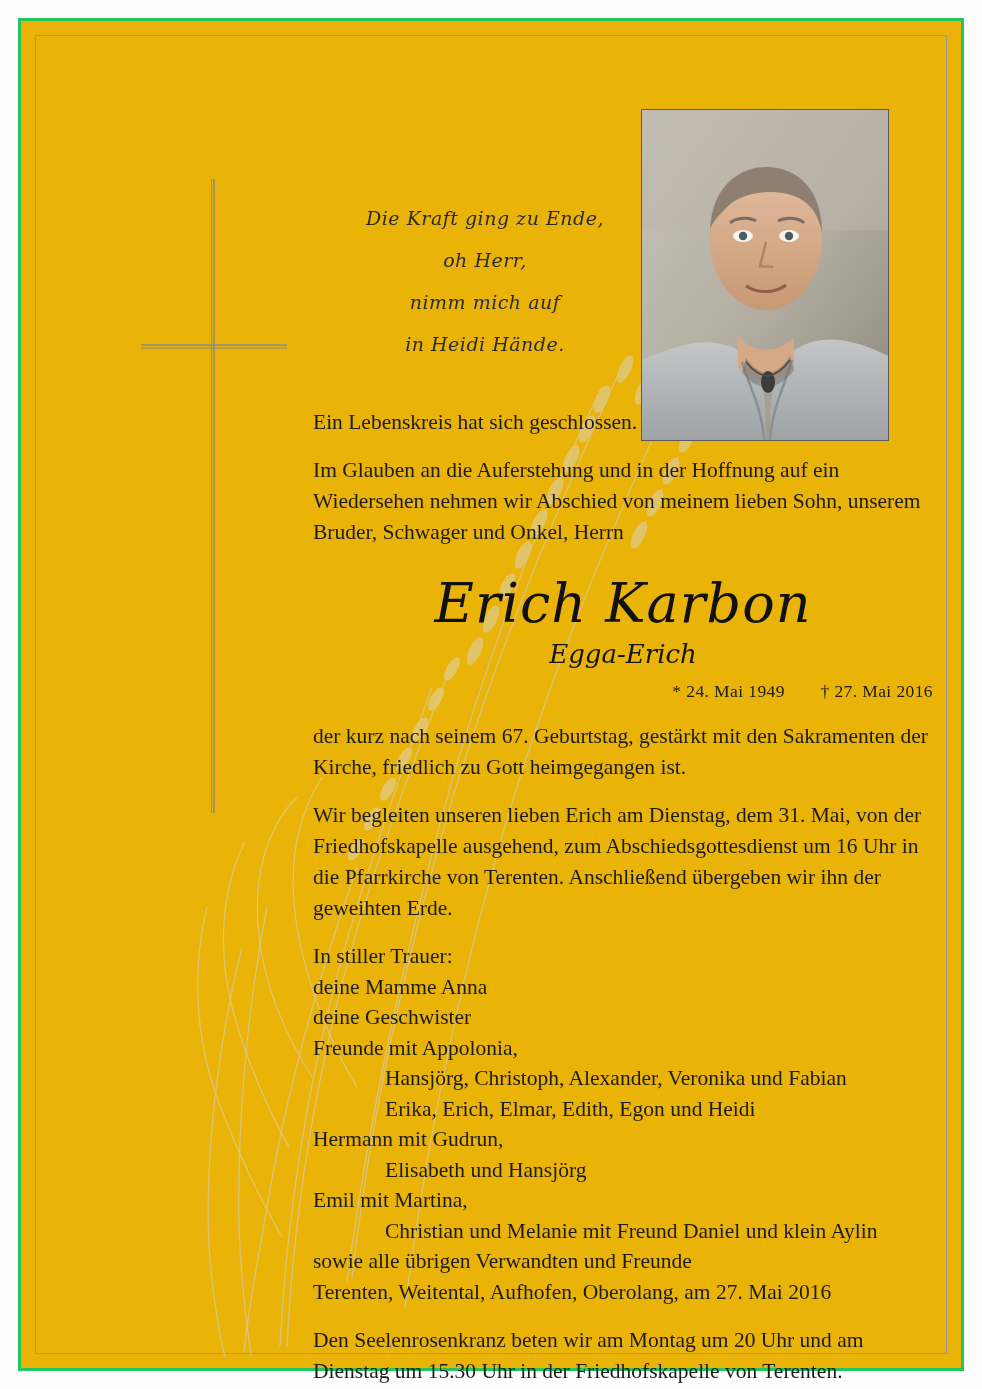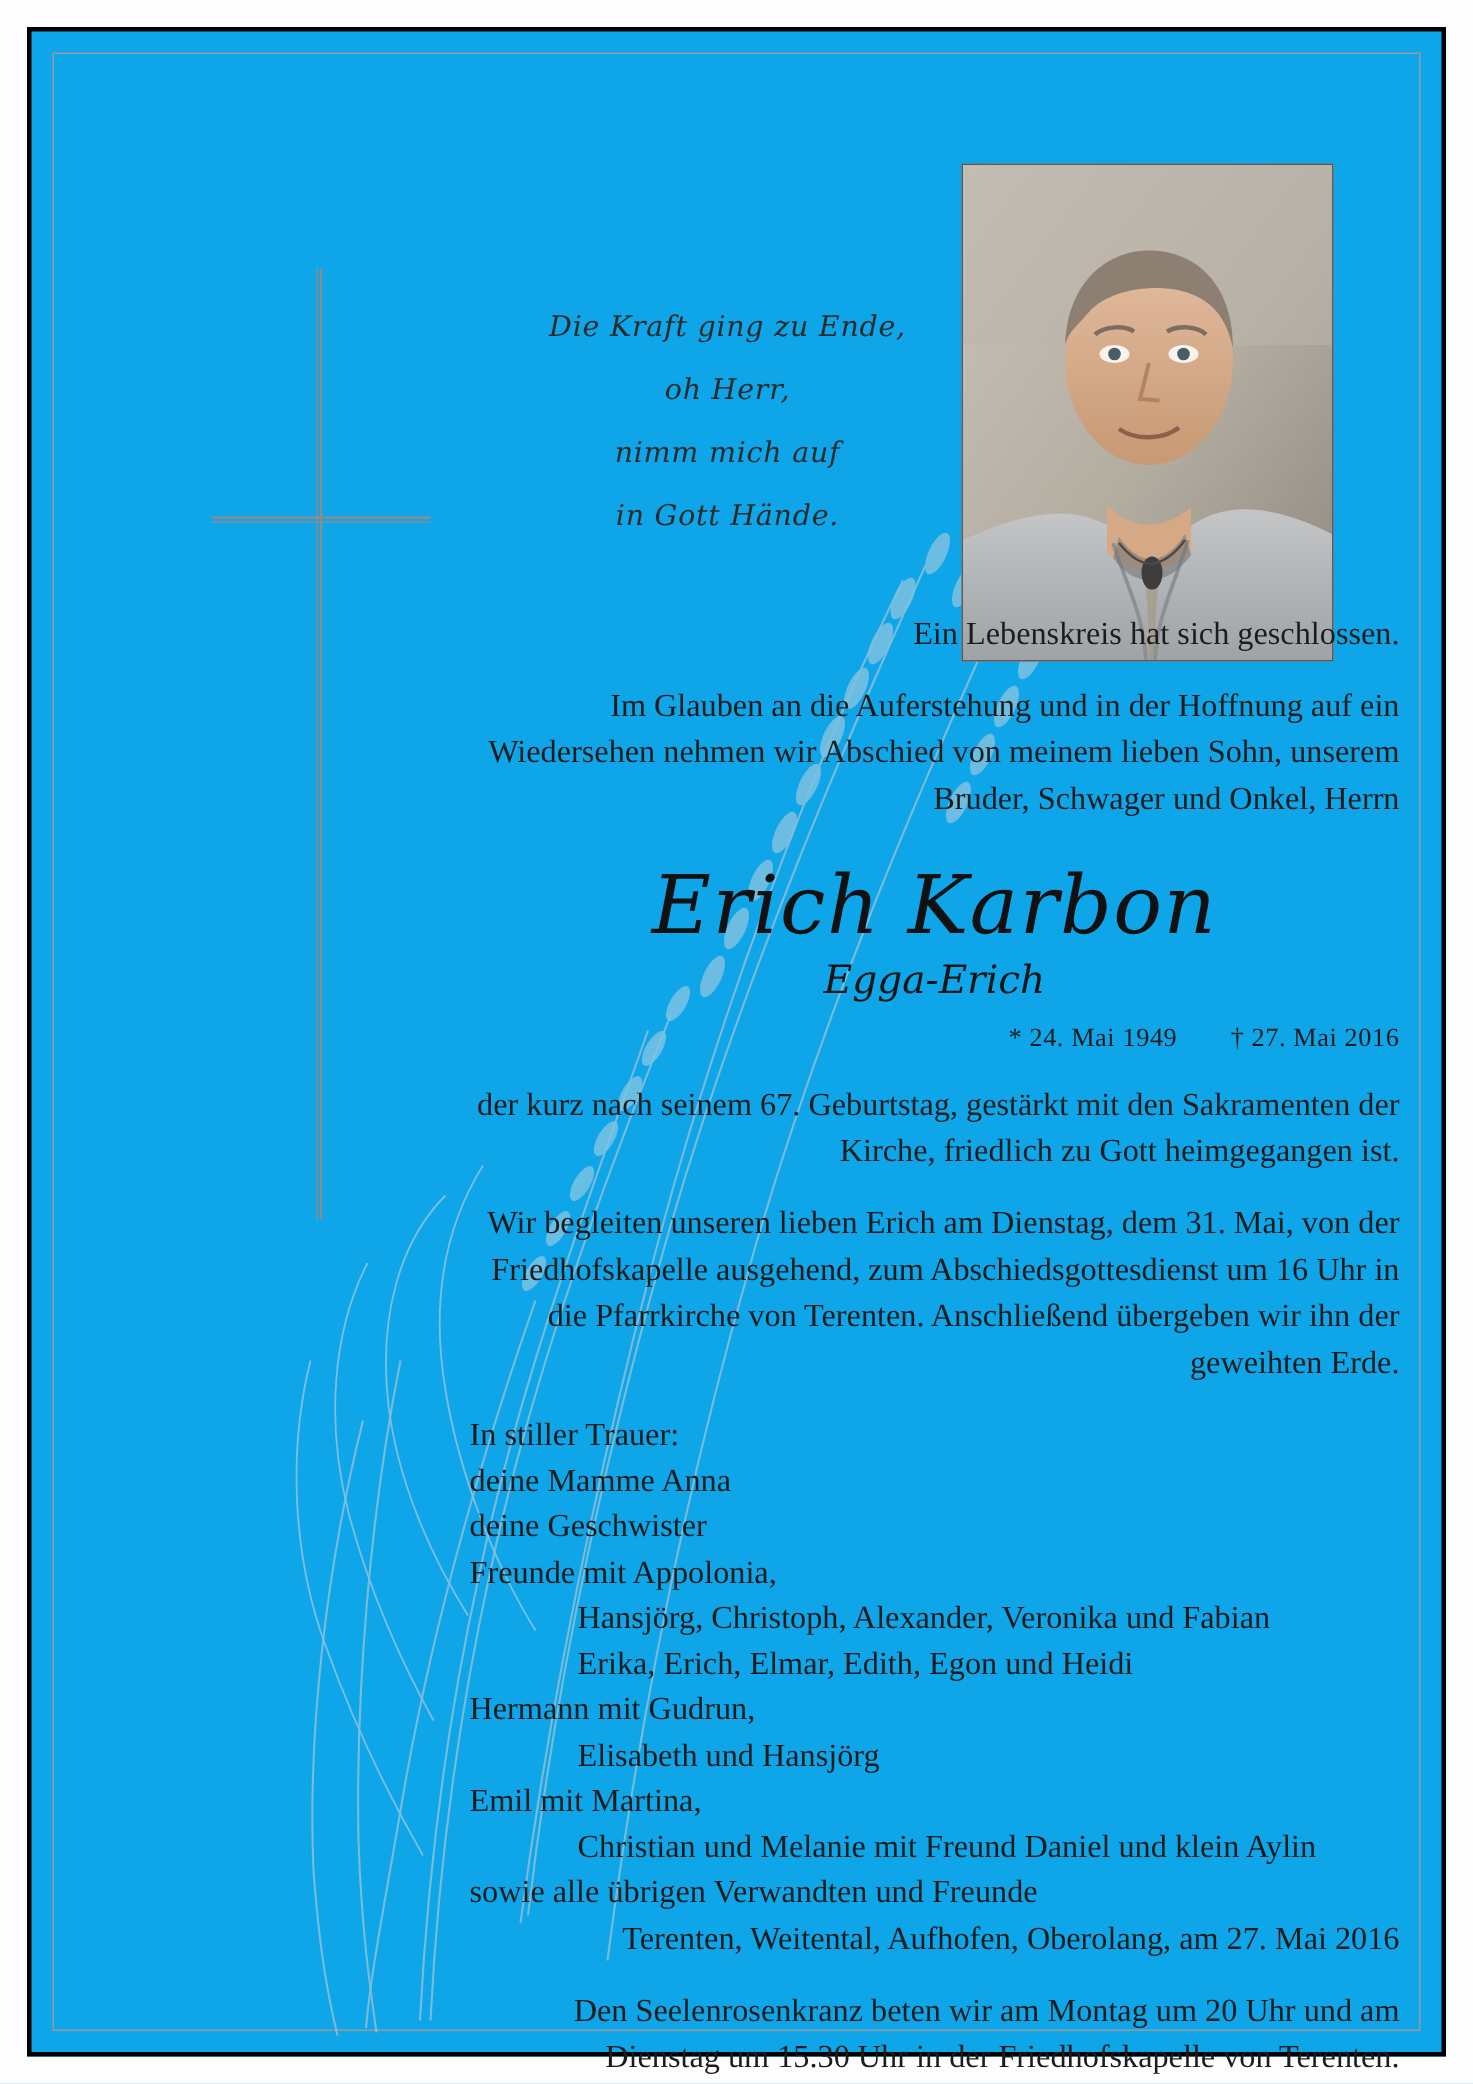--- a/index.html
+++ b/index.html
@@ -16,22 +16,22 @@
     font-family: "Liberation Serif", serif;
     color: #1a1a1a;
   }
   
   .frame-outer {
     position: absolute;
     left: 18px;
     top: 18px;
     right: 18px;
     bottom: 18px;
-    border: 3px solid #000000;
-    background: #0ea5e9;
+    border: 3px solid #22c55e;
+    background: #eab308;
   }
   .frame-inner {
     position: absolute;
     left: 14px;
     top: 14px;
     right: 14px;
     bottom: 14px;
     border: 1px solid #9a9a9a;
   }
   .content {
@@ -94,21 +94,21 @@
   
   .body-col {
     position: absolute;
     left: 256px;
     top: 350px;
     width: 620px;
     font-size: 21.5px;
     line-height: 31px;
     color: #1c1c1c;
   }
-  .para { margin: 0 0 17px 0; text-align: right; }
+  .para { margin: 0 0 17px 0; }
   .para.tight { margin-bottom: 24px; }
 
   .name {
     text-align: center;
     font-family: "DejaVu Serif", serif;
     font-style: italic;
     font-size: 54px;
     line-height: 64px;
     letter-spacing: 1px;
     margin: 16px 0 2px 0;
@@ -241,21 +241,21 @@
           <ellipse cx="126" cy="272" rx="7" ry="11" fill="#3c3c3c"></ellipse>
           <path d="M104 252 C112 262 120 266 126 266" stroke="#4a4a4a" stroke-width="1.6" fill="none"></path>
           <path d="M148 250 C140 261 132 265 126 266" stroke="#4a4a4a" stroke-width="1.6" fill="none"></path>
         </svg>
       </div>
 
       <div class="verse">
         <div>Die Kraft ging zu Ende,</div>
         <div>oh Herr,</div>
         <div>nimm mich auf</div>
-        <div>in Gott Hände.</div>
+        <div>in Heidi Hände.</div>
       </div>
 
       <div class="body-col">
 
         <p class="para">Ein Lebenskreis hat sich geschlossen.</p>
 
         <p class="para tight">Im Glauben an die Auferstehung und in der Hoffnung auf ein Wiedersehen nehmen wir Abschied von meinem lieben Sohn, unserem Bruder, Schwager und Onkel, Herrn</p>
 
         <div class="name">Erich Karbon</div>
         <div class="nickname">Egga-Erich</div>

